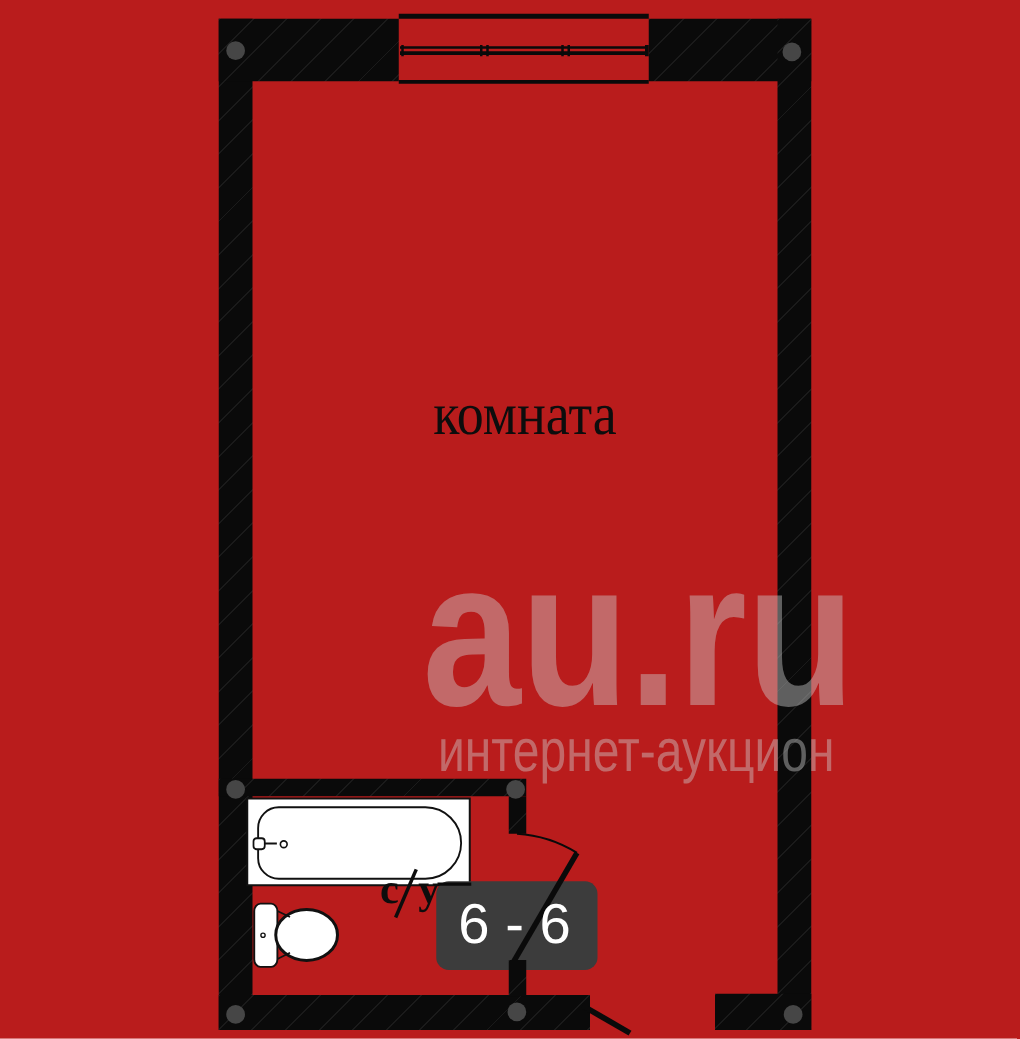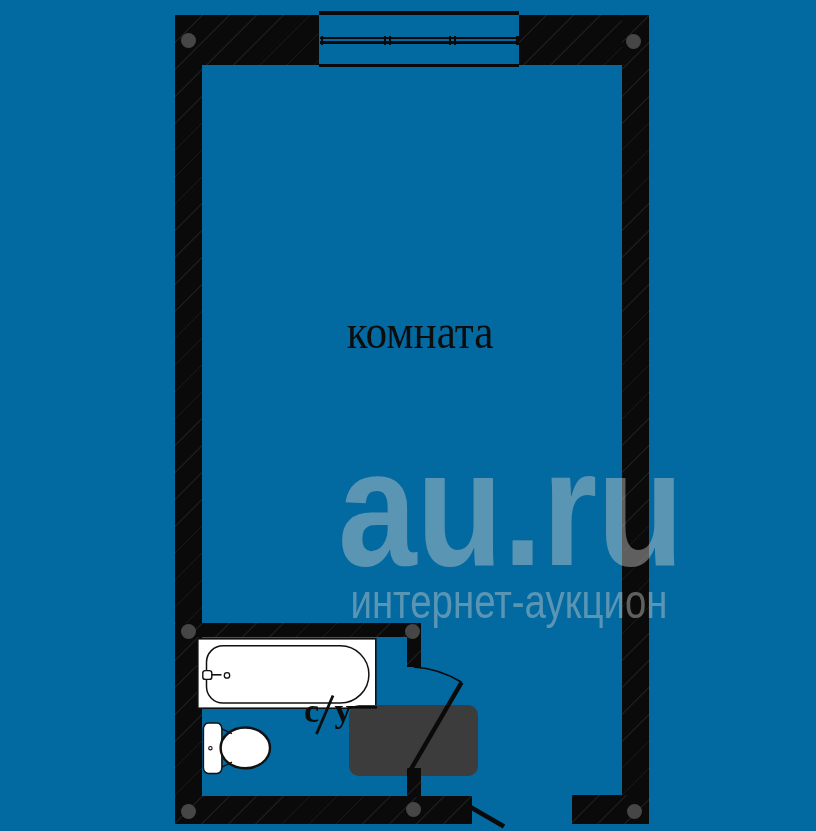--- a/index.html
+++ b/index.html
@@ -1,16 +1,16 @@
 <!DOCTYPE html>
 <html><head>
 <meta charset="utf-8">
 <style>
 html,body{margin:0;padding:0;background:#fff;}
-#plan{position:relative;width:816px;height:831px;background:#0369a1;overflow:hidden;font-family:"Liberation Sans",sans-serif;}
+#plan{position:relative;width:816px;height:831px;background:#b91c1c;overflow:hidden;font-family:"Liberation Sans",sans-serif;}
 .wall{position:absolute;background-color:#0a0a0a;
   background-image:repeating-linear-gradient(135deg, rgba(200,200,200,0.085) 0 1.1px, transparent 1.1px 19px);}
 .dot{position:absolute;width:15px;height:15px;border-radius:50%;background:#464646;z-index:2;}
 .wline{position:absolute;background:#0a0a0a;}
 svg{position:absolute;left:0;top:0;}
 </style>
 </head>
 <body>
 <div id="plan">
 
@@ -101,18 +101,19 @@
 </svg>
 
 <div class="wall" style="left:406.5px;top:768px;width:14px;height:29px;z-index:4;"></div>
 
 <svg width="816" height="831" viewBox="0 0 816 831" style="z-index:4;">
   <text x="304" y="722" font-family="Liberation Serif, serif" font-size="34" font-weight="bold" fill="#0d0d0d">с</text>
   <text x="334.5" y="722" font-family="Liberation Serif, serif" font-size="34" font-weight="bold" fill="#0d0d0d">у</text>
   <line x1="316.5" y1="734" x2="333" y2="695.5" stroke="#0d0d0d" stroke-width="2.8"></line>
 </svg>
 
+<div style="position:absolute;left:347.3px;top:703.8px;width:128.7px;height:70.5px;line-height:70.5px;text-align:center;color:#ffffff;font-size:45px;z-index:5;">6 - 6</div>
 
 <div style="position:absolute;left:2.5px;top:425px;width:1016px;text-align:center;font-size:166px;font-weight:bold;color:rgba(205,205,205,0.44);transform:scaleX(0.852);transform-origin:507px 50%;line-height:166px;z-index:6;">au.ru</div>
 
 <div style="position:absolute;left:0px;top:578px;width:1018px;text-align:center;font-size:48px;color:rgba(205,205,205,0.44);transform:scaleX(0.80);transform-origin:509px 50%;line-height:48px;z-index:6;">интернет-аукцион</div>
 
 </div>
 
 </body></html>

